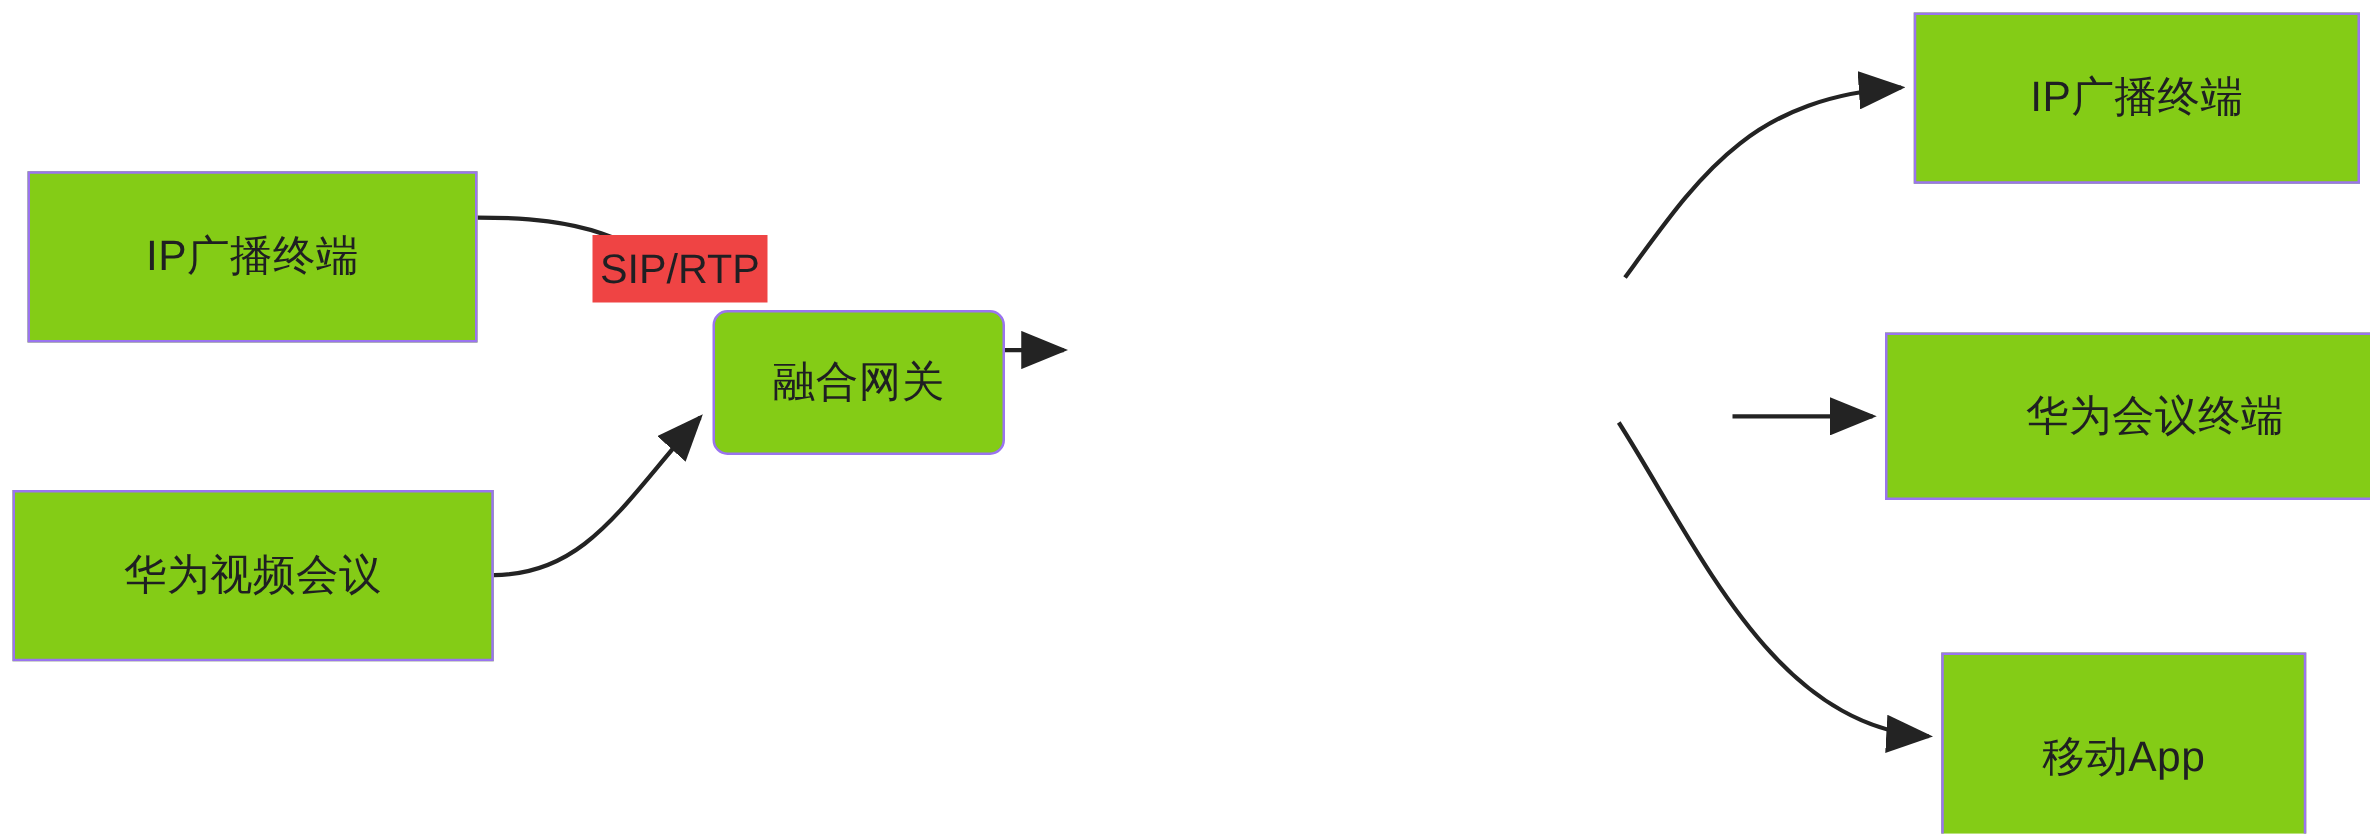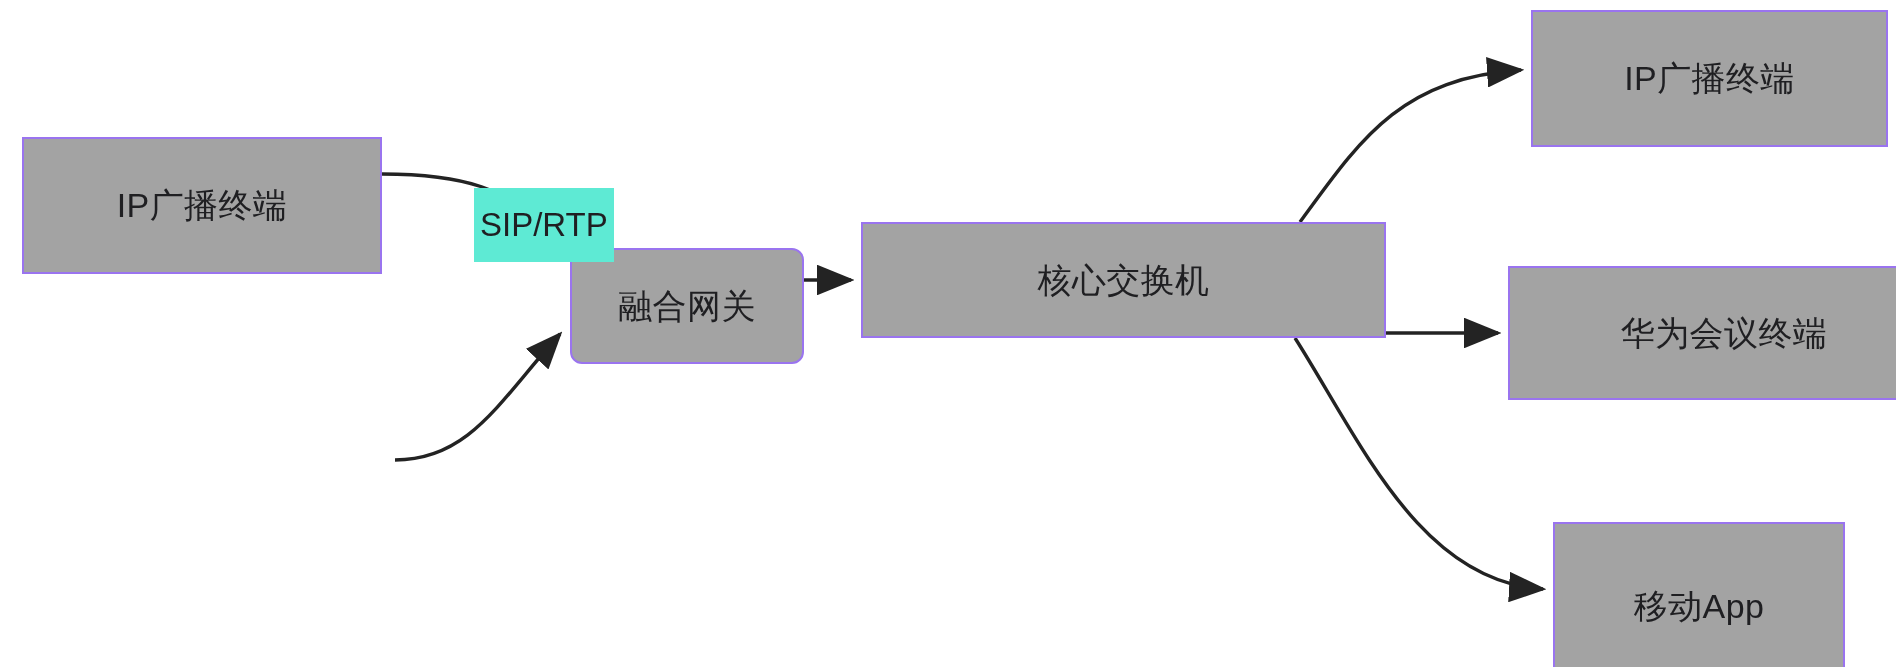--- a/index.html
+++ b/index.html
@@ -18,41 +18,41 @@
   #edges {
     position: absolute;
     left: 0;
     top: 0;
     width: 1896px;
     height: 667px;
   }
   .node {
     position: absolute;
     box-sizing: border-box;
-    background: #a3a3a3;
+    background: #84cc16;
     border: 2px solid #9a74ef;
     display: flex;
     align-items: center;
     justify-content: center;
     color: #1f1f22;
     font-size: 34px;
     line-height: 1.2;
     letter-spacing: 0.4px;
     white-space: nowrap;
   }
   .node.rounded {
     border-radius: 12px;
   }
   .edge-label {
     position: absolute;
-    background: #5eead4;
+    background: #ef4444;
     color: #1f1f22;
     font-size: 33px;
     line-height: 1.5;
-    padding: 12px 6px;
+    padding: 2px 6px;
     white-space: nowrap;
     box-sizing: border-box;
   }
 
   
   #node-sip-broadcast   { left: 22px;   top: 137px; width: 360px; height: 137px; }
   #node-huawei-video    { left: 10px;   top: 392px; width: 385px; height: 137px; }
   #node-gateway         { left: 570px;  top: 222px; width: 234px; height: 116px; margin-top: 26px; }
   #node-core-switch     { left: 861px;  top: 222px; width: 525px; height: 116px; }
   #node-ip-terminal     { left: 1531px; top: 10px;  width: 357px; height: 137px; }
@@ -85,28 +85,28 @@
 
     <path d="M1386,333 L1498,333" fill="none" stroke="#232323" stroke-width="3.4" marker-end="url(#arrowhead)"></path>
 
     <path d="M1295,338 C1360,440 1420,582 1543,589" fill="none" stroke="#232323" stroke-width="3.4" marker-end="url(#arrowhead)"></path>
   </svg>
 
   <div class="node" id="node-sip-broadcast">
     <span>IP广播终端</span>
   </div>
 
+  <div class="node" id="node-huawei-video">
+    <span>华为视频会议</span>
+  </div>
 
   <div class="node rounded" id="node-gateway">
     <span>融合网关</span>
   </div>
 
-  <div class="node" id="node-core-switch">
-    <span>核心交换机</span>
-  </div>
 
   <div class="node" id="node-ip-terminal">
     <span>IP广播终端</span>
   </div>
 
   <div class="node" id="node-huawei-terminal">
     <span>华为会议终端</span>
   </div>
 
   <div class="node" id="node-mobile-app">

